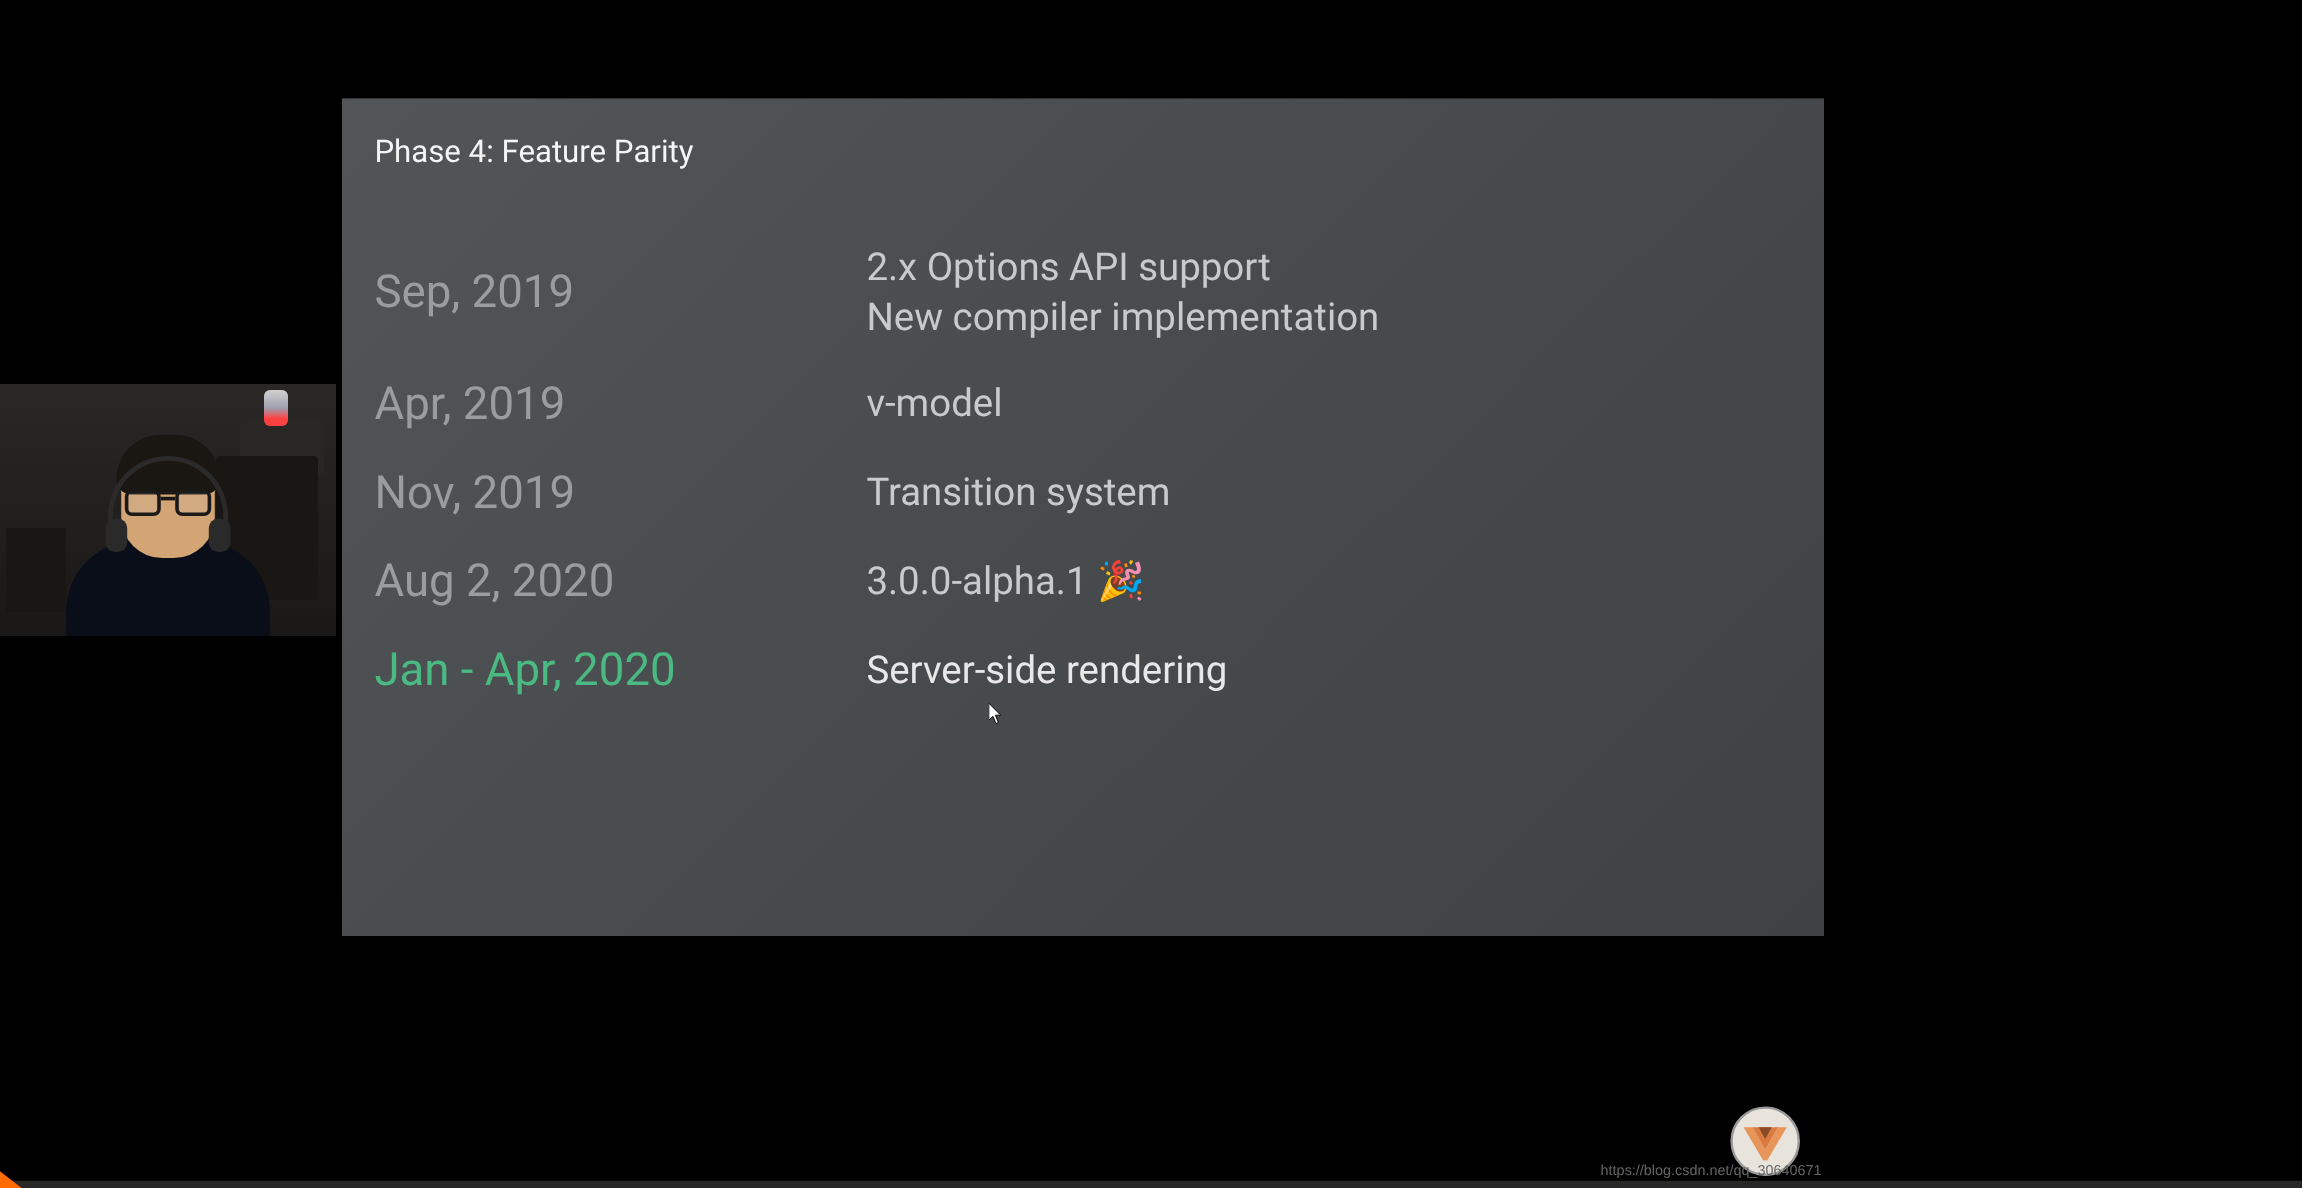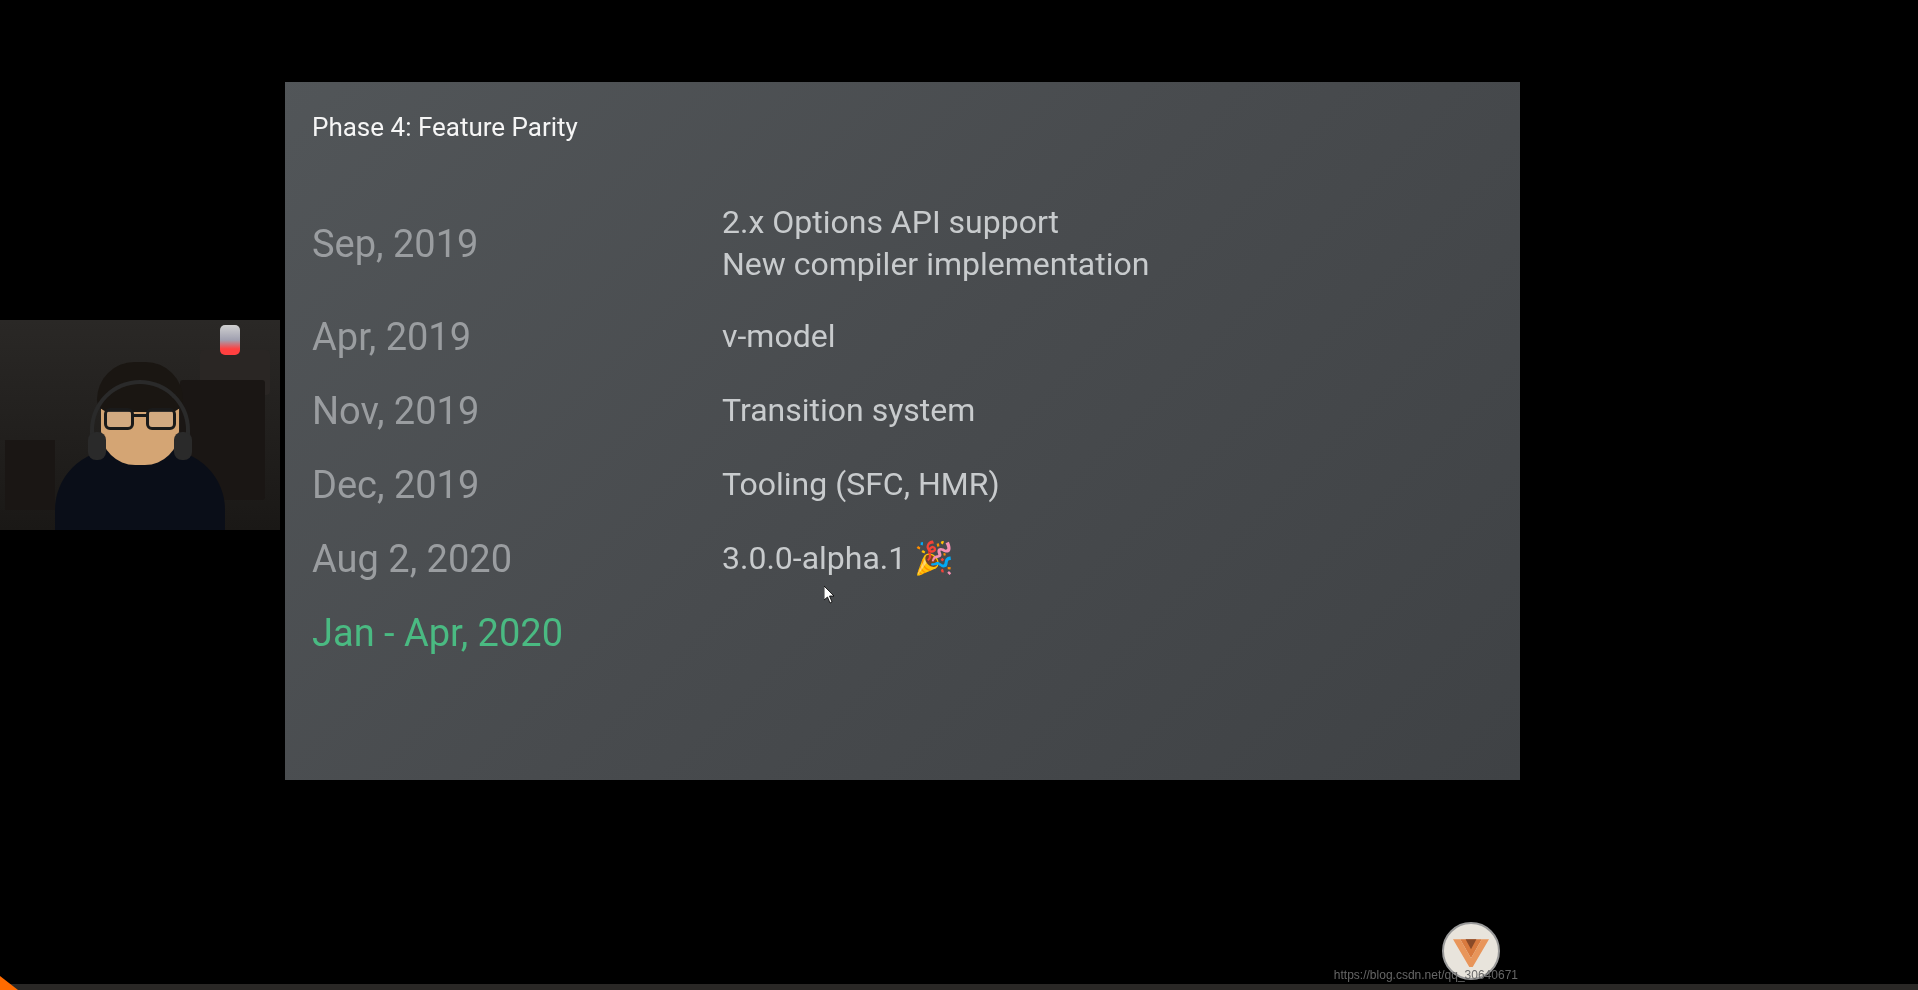--- a/index.html
+++ b/index.html
@@ -298,29 +298,26 @@
         </div>
         <div class="timeline-row">
           <div class="timeline-date">Apr, 2019</div>
           <div class="timeline-desc">v-model</div>
         </div>
         <div class="timeline-row">
           <div class="timeline-date">Nov, 2019</div>
           <div class="timeline-desc">Transition system</div>
         </div>
         <div class="timeline-row">
-          <div class="timeline-date">Dec, 2019</div>
-          <div class="timeline-desc">Tooling (SFC, HMR)</div>
-        </div>
-        <div class="timeline-row">
           <div class="timeline-date">Aug 2, 2020</div>
           <div class="timeline-desc">3.0.0-alpha.1 🎉</div>
         </div>
         <div class="timeline-row">
           <div class="timeline-date highlight">Jan - Apr, 2020</div>
+          <div class="timeline-desc bright">Server-side rendering</div>
         </div>
       </div>
   </div>
 </div>
 
 <div class="cursor">
   <svg viewBox="0 0 12 18">
     <path d="M0 0 L0 14 L3.5 11 L6 17 L8 16 L5.5 10 L10 10 Z" fill="#fff" stroke="#000" stroke-width="0.8"></path>
   </svg>
 </div>

